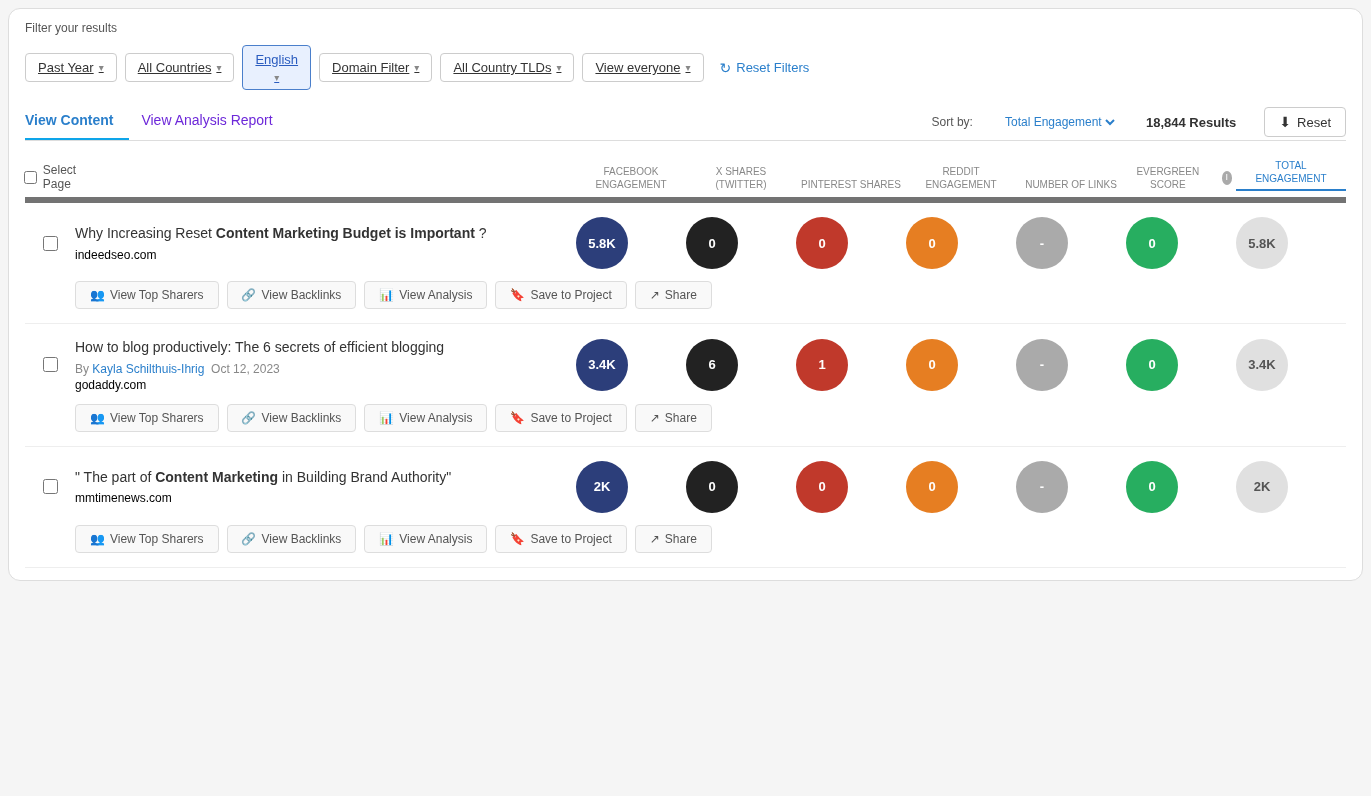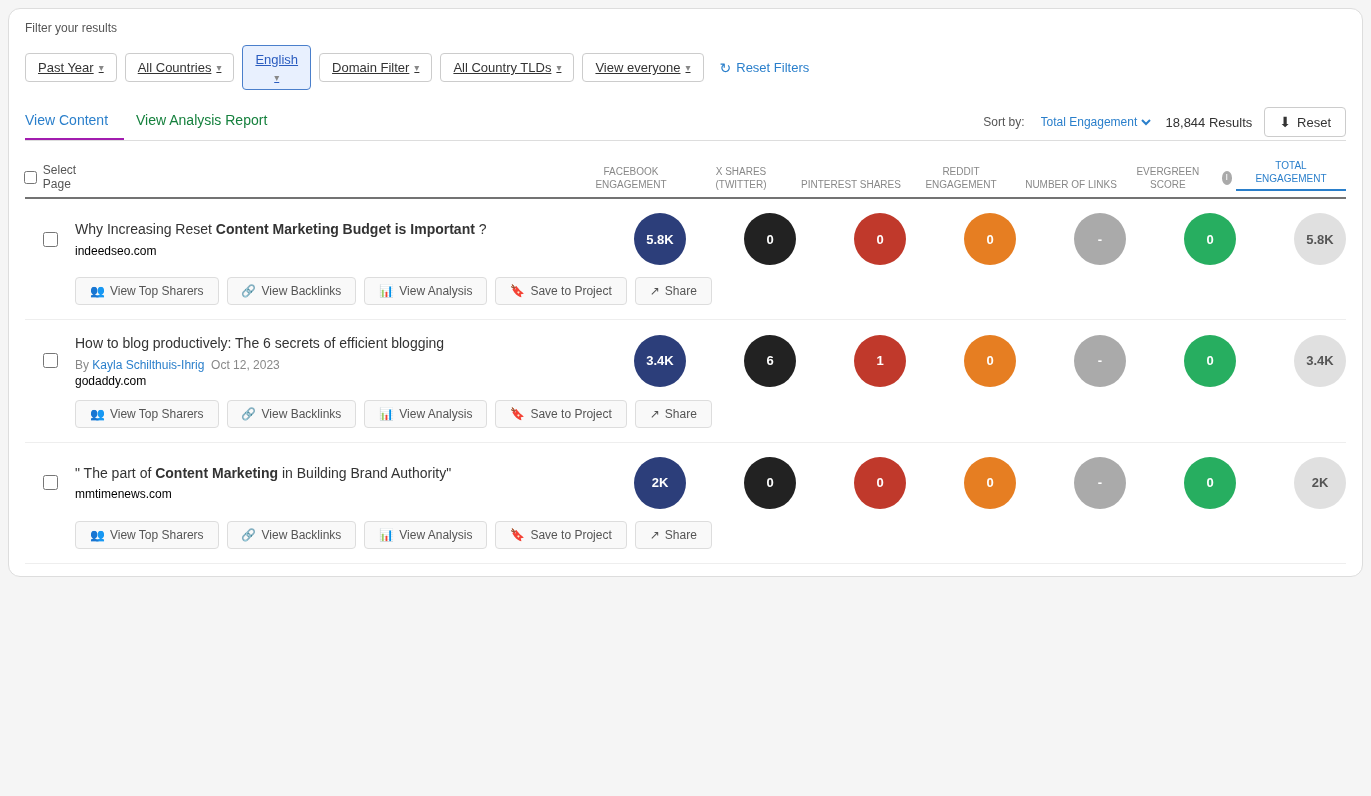--- a/index.html
+++ b/index.html
@@ -5,39 +5,39 @@
     * { box-sizing: border-box; margin: 0; padding: 0; }
     body { font-family: -apple-system, BlinkMacSystemFont, 'Segoe UI', Arial, sans-serif; background: #f5f5f5; font-size: 13px; color: #333; }
     .container { background: #fff; border: 1px solid #ddd; margin: 8px; border-radius: 12px; padding: 12px 16px; }
     .filter-label { font-size: 12px; color: #555; margin-bottom: 10px; }
     .filter-row { display: flex; align-items: center; gap: 8px; flex-wrap: wrap; }
     .filter-btn { display: flex; align-items: center; gap: 5px; border: 1px solid #ccc; border-radius: 4px; padding: 6px 12px; background: #fff; cursor: pointer; font-size: 13px; color: #333; white-space: nowrap; text-decoration: underline; }
     .filter-btn.active { background: #e8f0fe; border-color: #4a7fcb; color: #2a5cbf; font-weight: 500; flex-direction: column; }
     .filter-btn .arrow { font-size: 10px; color: #888; }
     .reset-btn { display: flex; align-items: center; gap: 5px; background: none; border: none; color: #2a7fcb; cursor: pointer; font-size: 13px; margin-left: 8px; }
     .tabs-row { display: flex; align-items: center; border-bottom: 1px solid #ddd; margin: 14px 0 0 0; padding-bottom: 0; }
-    .tab { padding: 8px 16px 10px 0; font-size: 14px; cursor: pointer; color: #15803d; border-bottom: 2px solid transparent; margin-right: 12px; }
-    .tab.active { color: #2a7fcb; border-bottom: 2px solid #a21caf; font-weight: 400; }
-    .toolbar-right { margin-left: auto; display: flex; align-items: center; gap: 12px; }
+    .tab { padding: 8px 16px 10px 0; font-size: 14px; cursor: pointer; color: #6d28d9; border-bottom: 2px solid transparent; margin-right: 12px; }
+    .tab.active { color: #2a7fcb; border-bottom: 2px solid #0ea5e9; font-weight: 700; }
+    .toolbar-right { margin-left: auto; display: flex; align-items: center; gap: 28px; }
     .sort-label { font-size: 12px; color: #555; }
     .sort-select { border: none; background: none; color: #2a7fcb; font-size: 12px; cursor: pointer; }
-    .results-count { font-size: 13px; color: #333; font-weight: 400; }
+    .results-count { font-size: 13px; color: #333; font-weight: 700; }
     .export-btn { display: flex; align-items: center; gap: 6px; border: 1px solid #ccc; border-radius: 4px; padding: 6px 14px; background: #fff; cursor: pointer; font-size: 13px; color: #333; }
-    .table-header { display: grid; grid-template-columns: 50px 1fr 110px 110px 110px 110px 110px 110px 110px; align-items: end; padding: 10px 0 6px 0; border-bottom: 2px solid #737373; margin-top: 8px; }
+    .table-header { display: grid; grid-template-columns: 50px 1fr 110px 110px 110px 110px 110px 110px 110px; align-items: end; padding: 10px 0 6px 0; border-bottom: 6px solid #737373; margin-top: 8px; }
     .col-header { font-size: 10px; color: #888; text-align: center; text-transform: uppercase; line-height: 1.3; padding: 0 4px; }
     .col-header.sorted { color: #2a7fcb; border-bottom: 2px solid #2a7fcb; padding-bottom: 4px; }
     .col-header-left { font-size: 12px; color: #555; display: flex; align-items: center; gap: 6px; }
     .content-row { display: grid; grid-template-columns: 50px 1fr 110px 110px 110px 110px 110px 110px 110px; align-items: center; border-bottom: 1px solid #eee; padding: 14px 0 0 0; }
     .content-info { padding-right: 10px; }
     .content-title { font-size: 14px; color: #333; line-height: 1.4; margin-bottom: 4px; }
     .content-title b { font-weight: 700; }
     .content-meta { font-size: 12px; color: #888; margin-bottom: 2px; }
     .content-meta a { color: #2a7fcb; text-decoration: none; }
     .content-domain { font-size: 12px; color: #000000; }
-    .metric-cell { display: flex; justify-content: flex-end; align-items: center; }
+    .metric-cell { display: flex; justify-content: flex-start; align-items: center; }
     .metric-circle { width: 52px; height: 52px; border-radius: 50%; display: flex; align-items: center; justify-content: center; color: #fff; font-size: 13px; font-weight: 600; }
     .metric-circle.dark-blue { background: #2c3e7a; }
     .metric-circle.black { background: #222; }
     .metric-circle.red { background: #c0392b; }
     .metric-circle.orange { background: #e67e22; }
     .metric-circle.gray { background: #aaa; }
     .metric-circle.green { background: #27ae60; }
     .metric-circle.light-gray { background: #e0e0e0; color: #555; }
     .action-row { grid-column: 1 / -1; display: flex; gap: 8px; padding: 12px 0 14px 50px; }
     .action-btn { display: flex; align-items: center; gap: 5px; border: 1px solid #ddd; border-radius: 4px; padding: 6px 14px; background: #f9f9f9; cursor: pointer; font-size: 12px; color: #555; }

